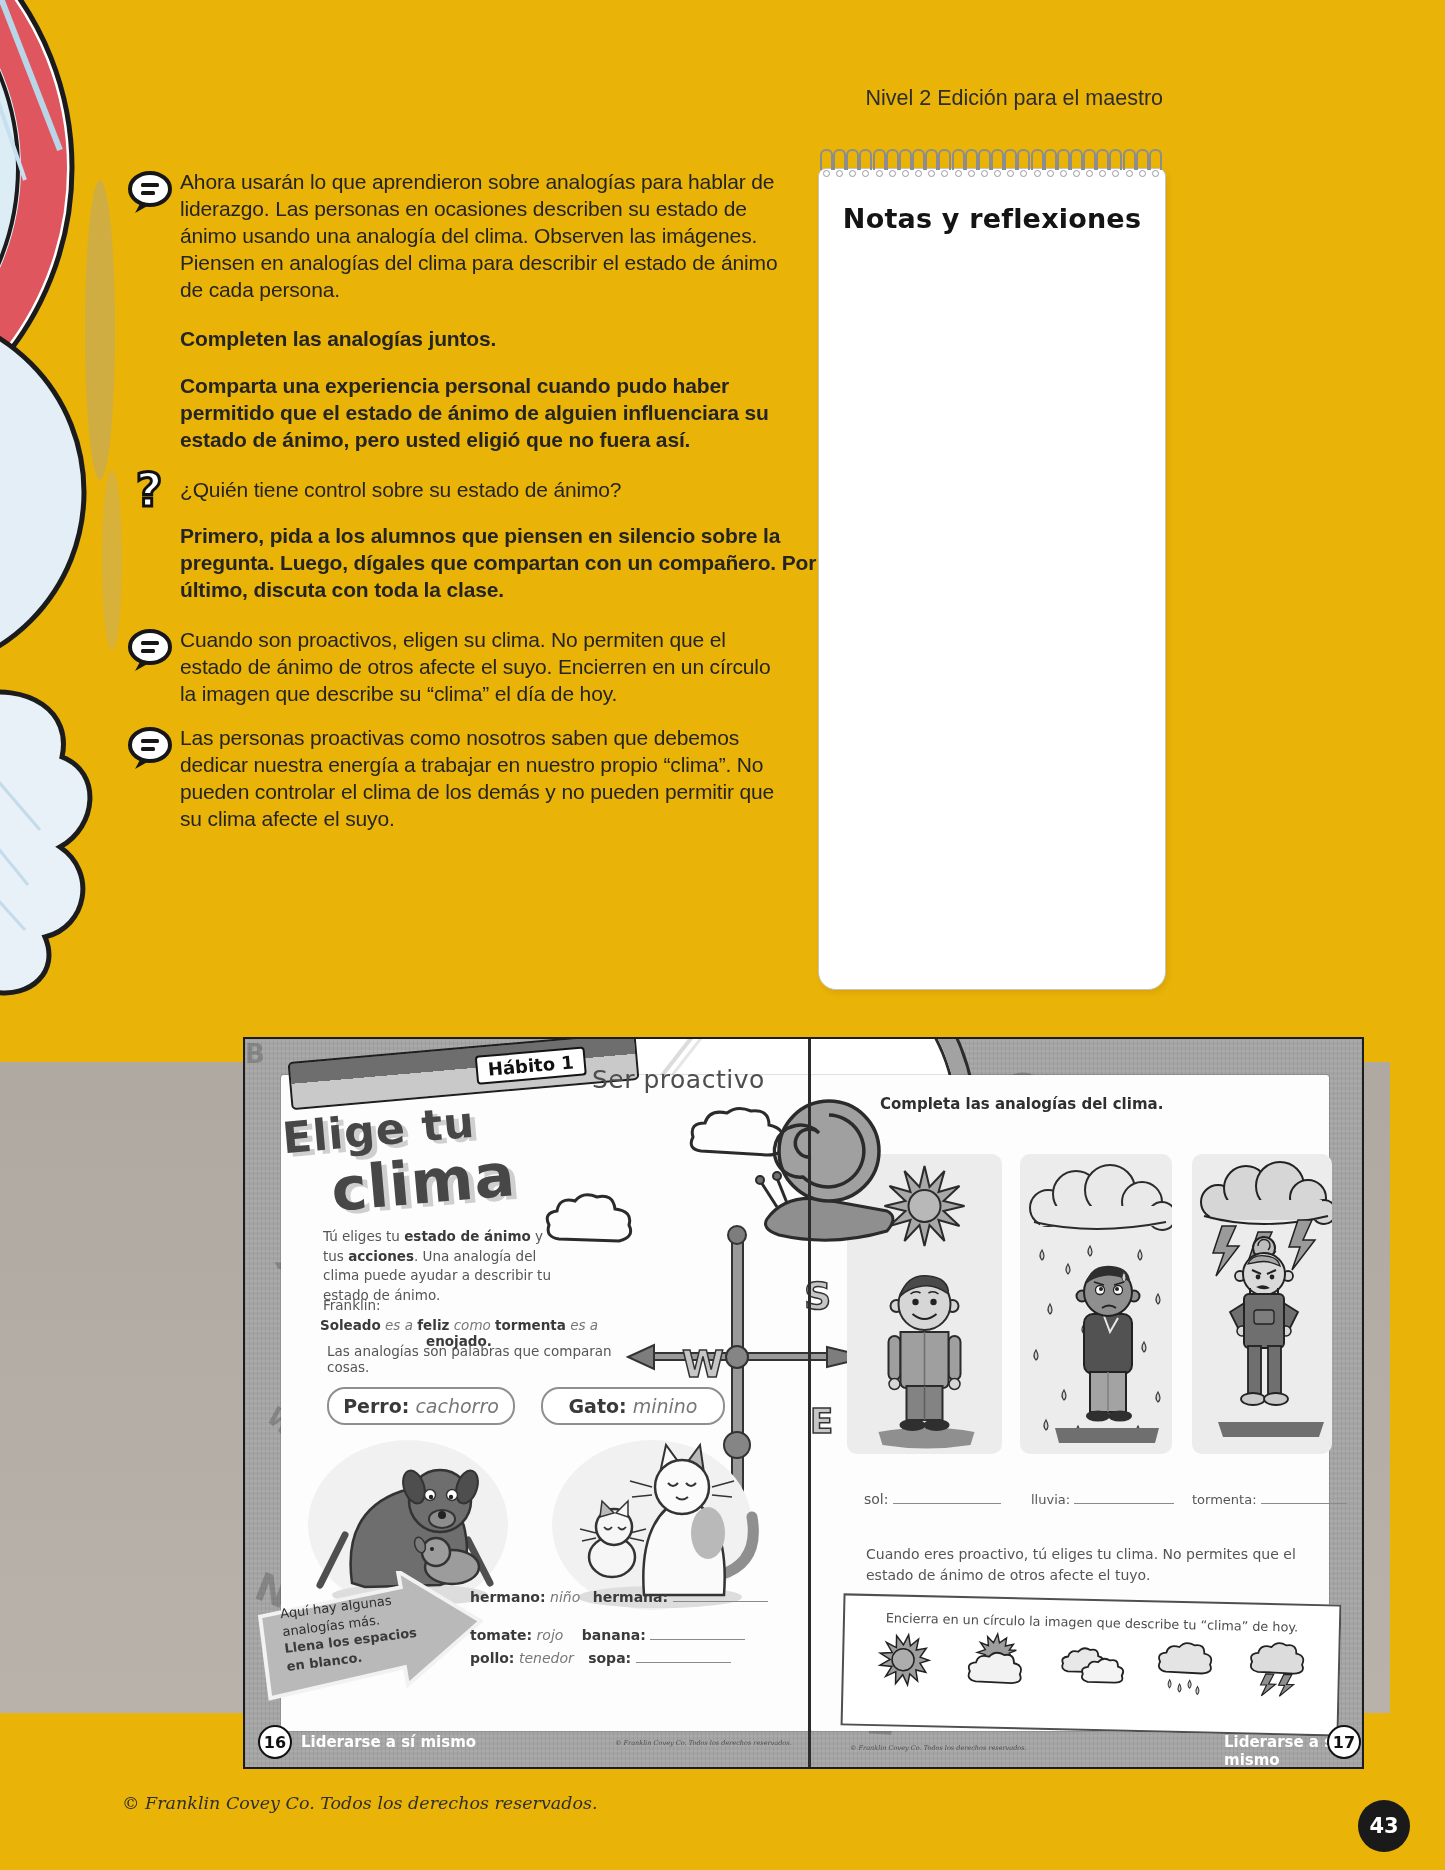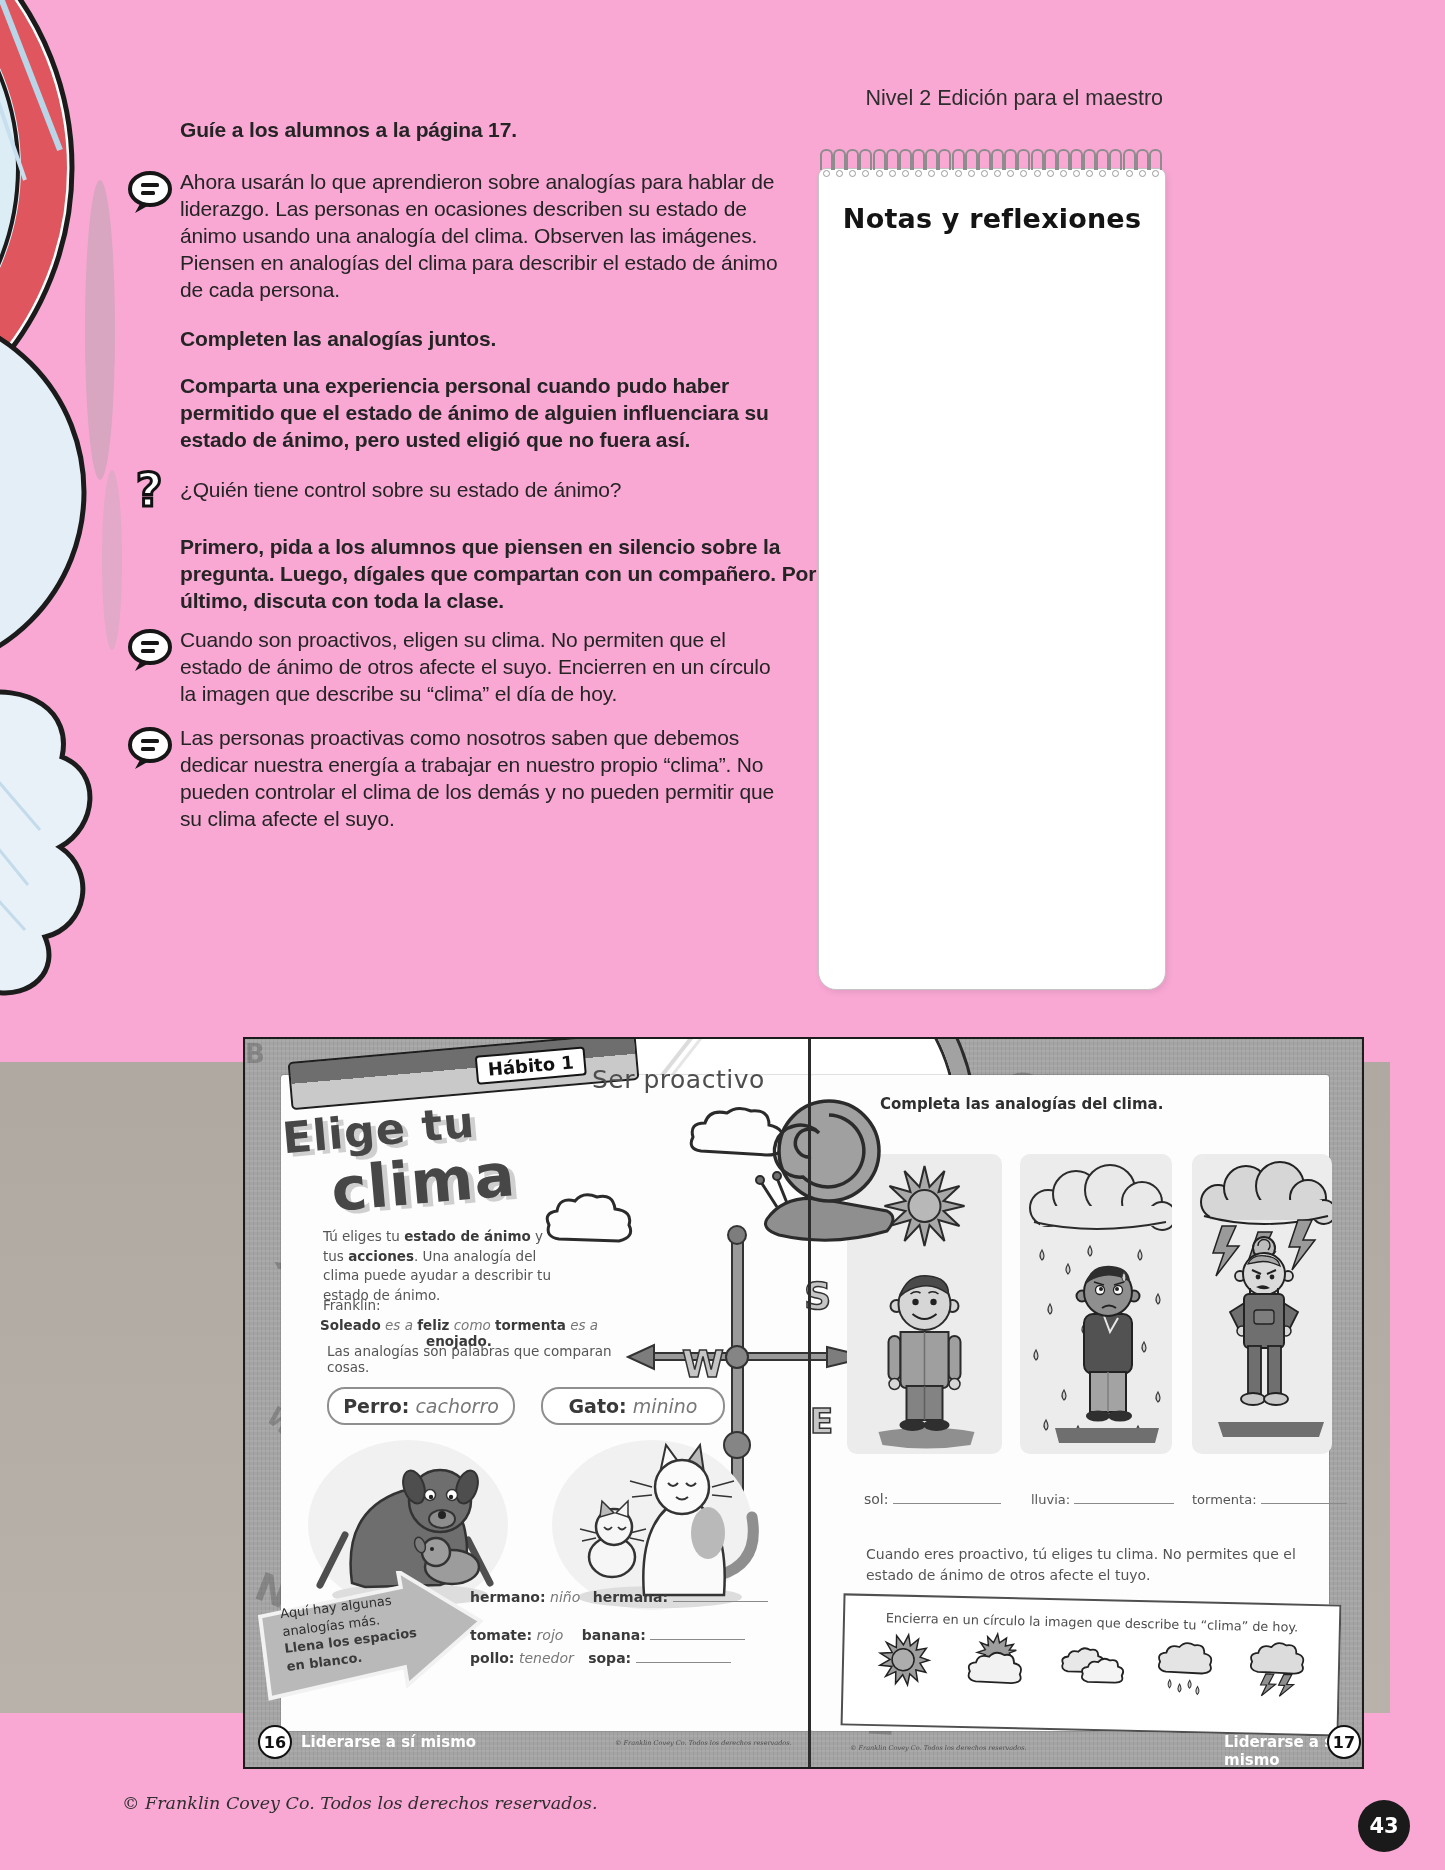--- a/index.html
+++ b/index.html
@@ -1,16 +1,16 @@
 <!DOCTYPE html>
 <html><head>
 <meta charset="utf-8">
 <style>
   html,body{margin:0;padding:0;background:#ffffff;}
-  .page{position:relative;width:1445px;height:1870px;background:#f9a8d4;overflow:hidden;
+  .page{position:relative;width:1445px;height:1870px;background:#eab308;overflow:hidden;
         font-family:"Liberation Sans",sans-serif;color:#232323;}
   .abs{position:absolute;}
   
   .tx{font-size:21px;line-height:1.29;letter-spacing:-0.15px;color:#242424;}
   .bold{font-weight:bold;}
   .bubble-icon svg{display:block;}
   
   .notepad-card{position:absolute;left:818px;top:168px;width:346px;height:820px;background:#fff;
         border:1.5px solid #c4c4c4;border-radius:8px 8px 18px 18px;
         box-shadow:2px 3px 6px rgba(0,0,0,0.08);}
@@ -81,21 +81,20 @@
     <path d="M-40 -10 L25 180" stroke="#c7dfee" stroke-width="4" fill="none"></path>
     <ellipse cx="100" cy="330" rx="15" ry="150" fill="#a3a3a3" opacity="0.38"></ellipse>
     <ellipse cx="112" cy="560" rx="10" ry="90" fill="#ababab" opacity="0.3"></ellipse>
     <circle cx="-98" cy="492" r="182" fill="#e3eef6" stroke="#1b1b1b" stroke-width="5"></circle>
     <path d="M-30 695 C 30 682, 72 712, 62 757 C 102 772, 97 827, 60 847 C 97 872, 87 927, 45 937 C 60 972, 30 998, -5 992 L -30 992 Z" fill="#e8f1f7" stroke="#1c1c1c" stroke-width="5"></path>
     <path d="M-20 760 L40 830 M-25 820 L28 885 M-20 880 L25 930" stroke="#c3dbea" stroke-width="3" fill="none"></path>
   </svg>
 
   <div class="abs" style="left:0;top:86px;width:1163px;text-align:right;font-size:21.5px;color:#2d2d2d;">Nivel 2 Edición para el maestro</div>
 
-  <div class="abs tx bold" style="left:180px;top:116px;width:640px;">Guíe a los alumnos a la página 17.</div>
 
   <div class="abs bubble-icon" style="left:127px;top:170px;">
     <svg width="46" height="44" viewBox="0 0 46 44">
       <ellipse cx="23" cy="19" rx="20" ry="16" fill="#fff" stroke="#161616" stroke-width="4"></ellipse>
       <path d="M14 32 L8 43 L24 34 Z" fill="#161616"></path>
       <rect x="14" y="13" width="18" height="4" rx="1.5" fill="#161616"></rect>
       <rect x="14" y="21" width="14" height="4" rx="1.5" fill="#161616"></rect>
     </svg>
   </div>
   <div class="abs tx" style="left:180px;top:168px;width:600px;">Ahora usarán lo que aprendieron sobre analogías para hablar de liderazgo. Las personas en ocasiones describen su estado de ánimo usando una analogía del clima. Observen las imágenes. Piensen en analogías del clima para describir el estado de ánimo de cada persona.</div>
@@ -104,21 +103,21 @@
 
   <div class="abs tx bold" style="left:180px;top:325px;width:640px;">Completen las analogías juntos.</div>
 
   <div class="abs" style="left:129px;top:466px;">
     <svg width="40" height="56" viewBox="0 0 40 56">
       <text x="20" y="40" font-family="DejaVu Sans" font-size="46" font-weight="bold" text-anchor="middle" fill="#ffffff" stroke="#111111" stroke-width="3">?</text>
     </svg>
   </div>
   <div class="abs tx" style="left:180px;top:476px;width:620px;">¿Quién tiene control sobre su estado de ánimo?</div>
 
-  <div class="abs tx bold" style="left:180px;top:522px;width:640px;margin-top:11px;">Primero, pida a los alumnos que piensen en silencio sobre la pregunta. Luego, dígales que compartan con un compañero. Por último, discuta con toda la clase.</div>
+  <div class="abs tx bold" style="left:180px;top:522px;width:640px;">Primero, pida a los alumnos que piensen en silencio sobre la pregunta. Luego, dígales que compartan con un compañero. Por último, discuta con toda la clase.</div>
 
   <div class="abs bubble-icon" style="left:127px;top:628px;">
     <svg width="46" height="44" viewBox="0 0 46 44">
       <ellipse cx="23" cy="19" rx="20" ry="16" fill="#fff" stroke="#161616" stroke-width="4"></ellipse>
       <path d="M14 32 L8 43 L24 34 Z" fill="#161616"></path>
       <rect x="14" y="13" width="18" height="4" rx="1.5" fill="#161616"></rect>
       <rect x="14" y="21" width="14" height="4" rx="1.5" fill="#161616"></rect>
     </svg>
   </div>
   <div class="abs tx" style="left:180px;top:626px;width:610px;">Cuando son proactivos, eligen su clima. No permiten que el estado de ánimo de otros afecte el suyo. Encierren en un círculo la imagen que describe su “clima” el día de hoy.</div>

